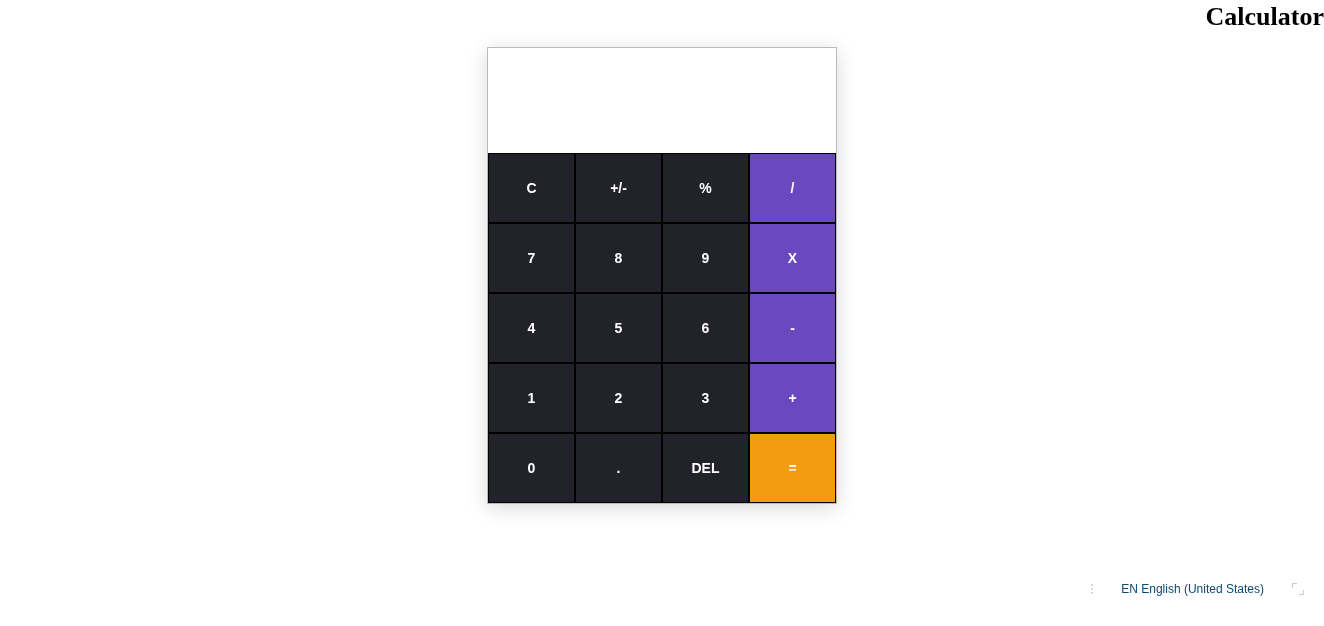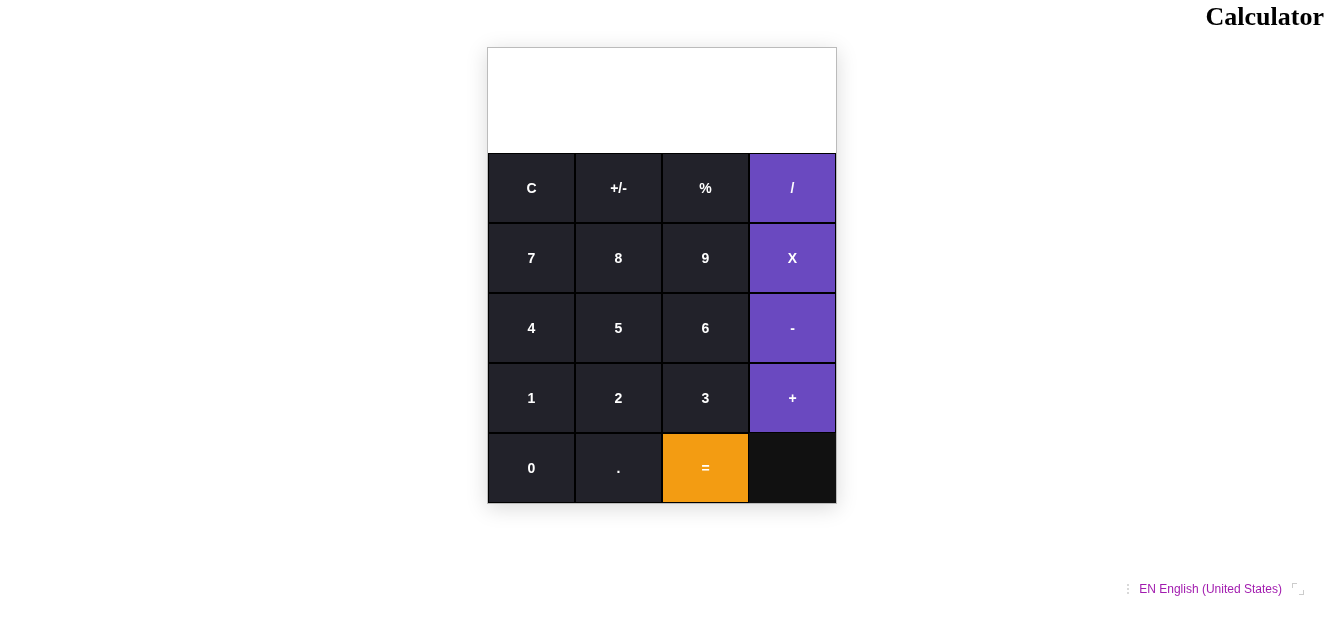--- a/index.html
+++ b/index.html
@@ -57,24 +57,24 @@
       background: #6a49c0;
     }
     .key-eq {
       background: #f39c12;
     }
     .lang-indicator {
       position: absolute;
       bottom: 30px;
       right: 20px;
       font-size: 12px;
-      color: #a21caf;
+      color: #0c4a6e;
       display: flex;
       align-items: center;
-      gap: 10px;
+      gap: 28px;
     }
     .lang-dots {
       display: flex;
       flex-direction: column;
       gap: 2px;
     }
     .lang-dots span {
       width: 2px;
       height: 2px;
       background: #ccc;
@@ -129,20 +129,21 @@
     <button class="key key-dark">6</button>
     <button class="key key-op">-</button>
 
     <button class="key key-dark">1</button>
     <button class="key key-dark">2</button>
     <button class="key key-dark">3</button>
     <button class="key key-op">+</button>
 
     <button class="key key-dark">0</button>
     <button class="key key-dark">.</button>
+    <button class="key key-dark">DEL</button>
     <button class="key key-eq">=</button>
   </div>
 </div>
 
 <div class="lang-indicator">
   <div class="lang-dots">
     <span></span>
       <span></span>
       <span></span>
   </div>

